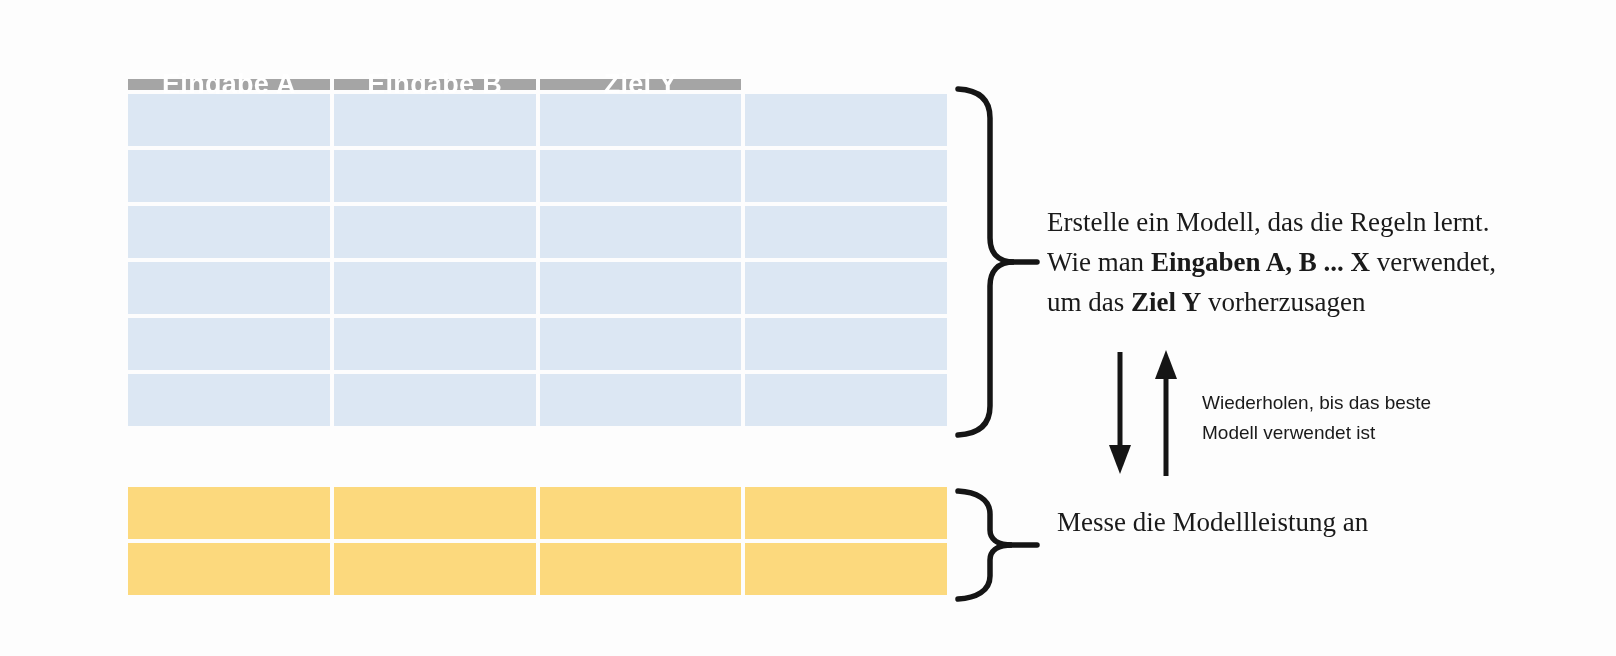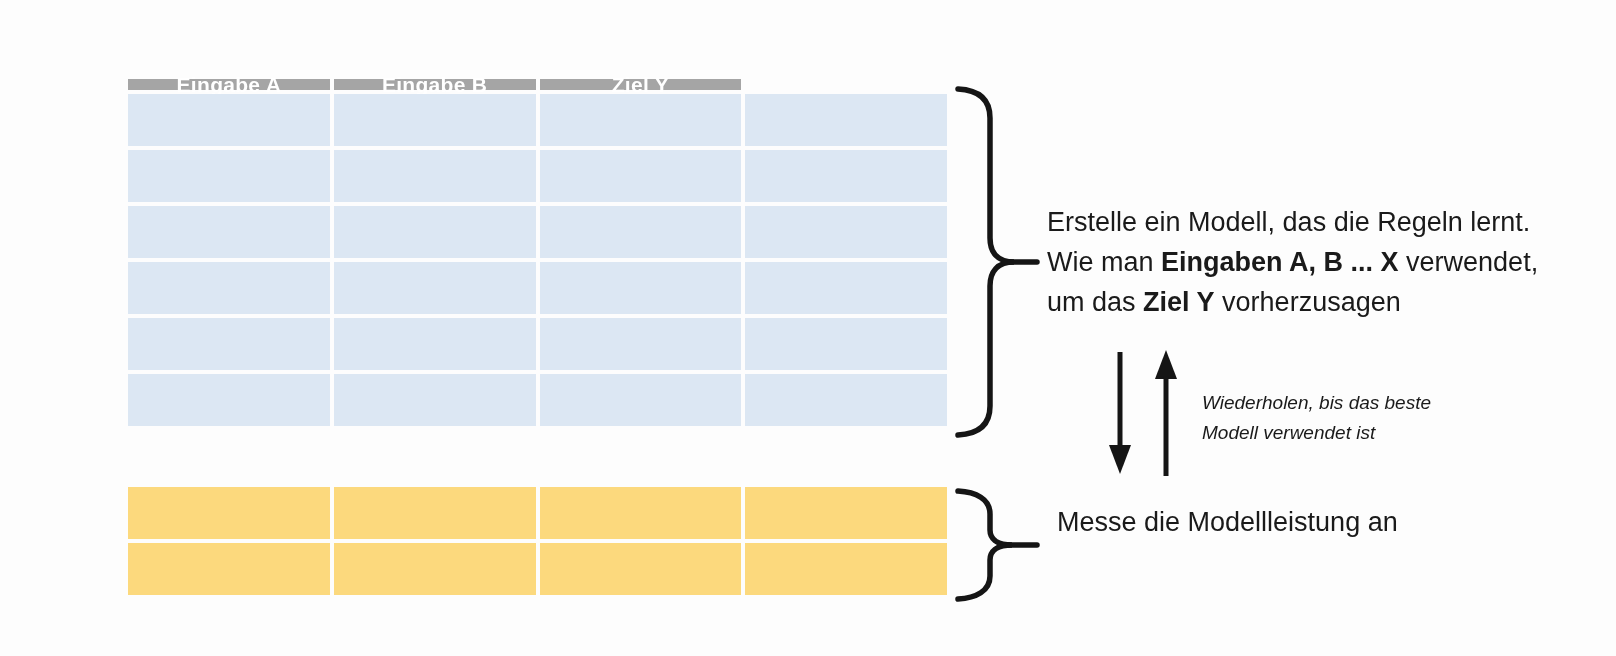--- a/index.html
+++ b/index.html
@@ -18,45 +18,45 @@
     grid-template-columns: repeat(4, 1fr);
     gap: 4px;
   }
   #header-row  { left: 128px; top: 38px;  width: 819px; grid-auto-rows: 52px; }
   #train-grid  { left: 128px; top: 94px;  width: 819px; grid-auto-rows: 52px; }
   #test-grid   { left: 128px; top: 487px; width: 819px; grid-auto-rows: 52px; }
   .hcell {
     background: var(--header-bg, #a5a5a5);
     color: var(--header-text, #ffffff);
     font-weight: 700;
-    font-size: 21px;
+    font-size: 27px;
     display: flex;
     align-items: center;
     justify-content: center;
     letter-spacing: 0.3px;
     margin-top: 41px;
   }
   .train-cell { background: var(--train-cell, #dce7f3); }
   .test-cell  { background: var(--test-cell, #fcd97d); }
   svg.abs { position: absolute; display: block; }
   .annot {
     position: absolute;
     font-size: 27px;
     white-space: nowrap;
+    font-family: Liberation Serif, serif;
   }
   #annot-train { left: 1047px; top: 202px; line-height: 40px; }
   #annot-test  { left: 1057px; top: 503px; line-height: 39px; text-align: right; }
   .annot b { font-weight: 700; }
   #repeat-note {
     position: absolute;
     left: 1202px; top: 388px;
     font-size: 19px;
     line-height: 30px;
     white-space: nowrap;
-    font-style: italic;
   }
 </style>
 </head>
 <body>
 
 <div class="canvas">
 
   <div class="grid" id="header-row">
       <div class="hcell">Eingabe A</div>
       <div class="hcell">Eingabe B</div>

